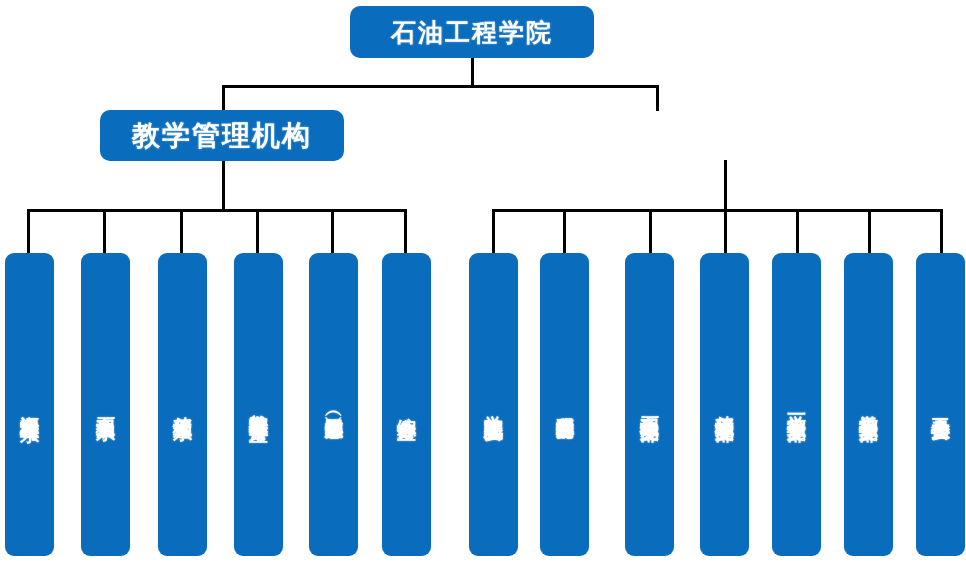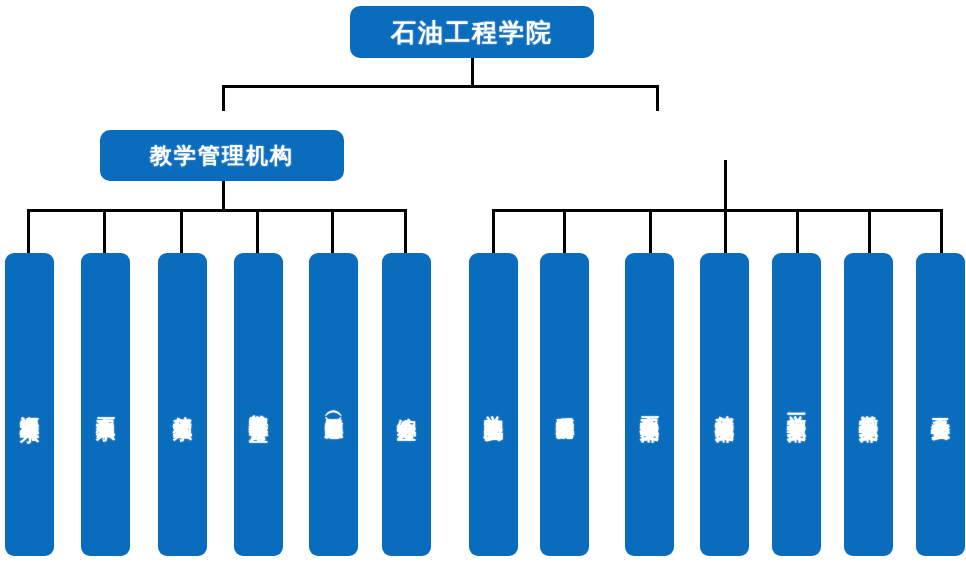--- a/index.html
+++ b/index.html
@@ -30,21 +30,21 @@
     text-shadow:0 0 2px rgba(255,255,255,.55);
   }
   .node.root{
     left:350px;top:6px;width:244px;height:52px;
     border-radius:10px;
     font-size:25px;letter-spacing:2px;
   }
   .node.l2{
     top:110px;width:244px;height:51px;
     border-radius:10px;
-    font-size:22px;letter-spacing:2px;margin-top:20px;
+    font-size:28px;letter-spacing:2px;
   }
   .node.l2.left{left:100px;}
   .node.l2.right{left:603px;}
 
   .node.leaf{
     top:253px;width:49px;height:303px;
     border-radius:9px;
     padding:6px 0;
     font-size:19px;
     line-height:1.06;

